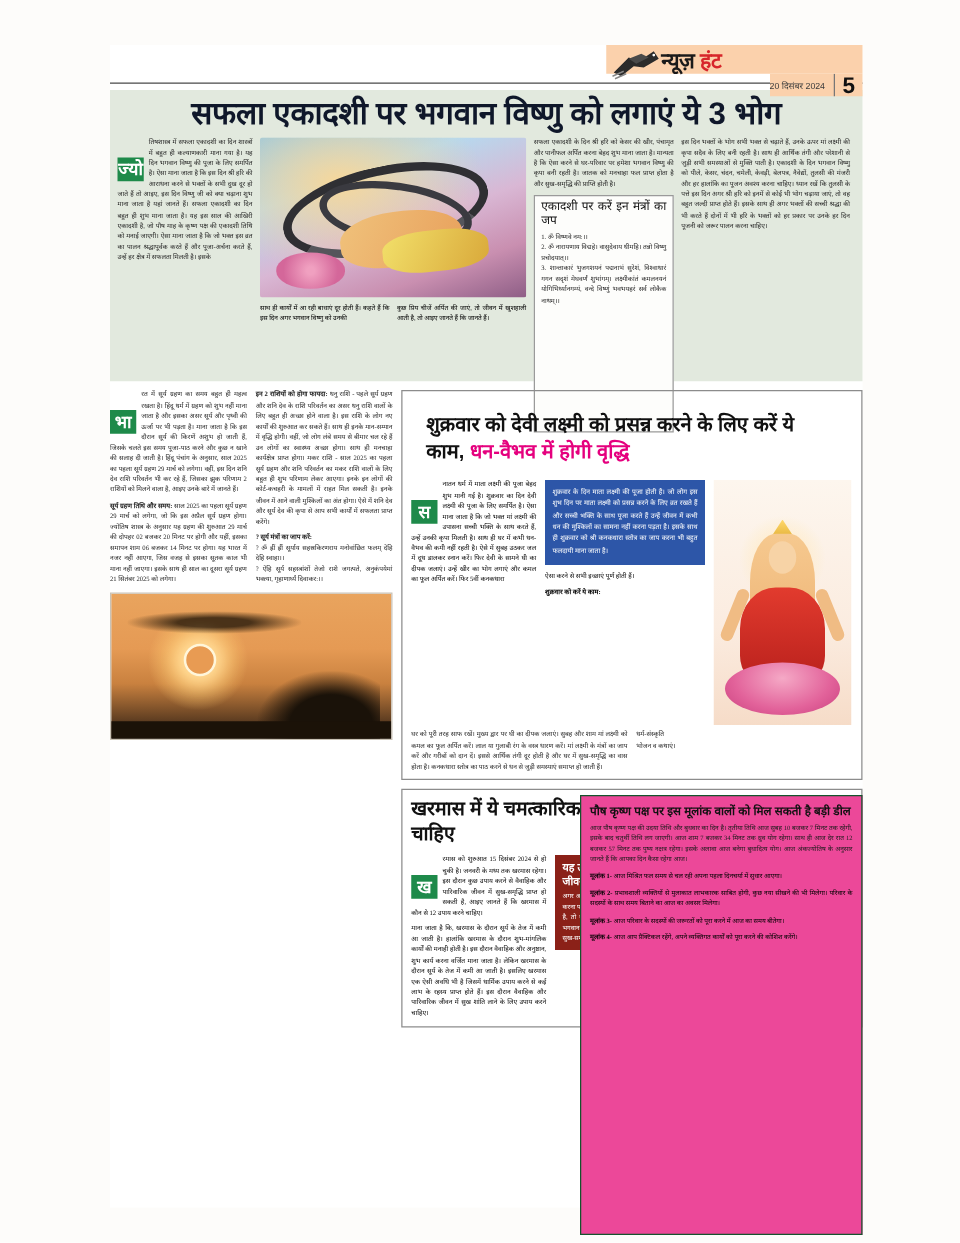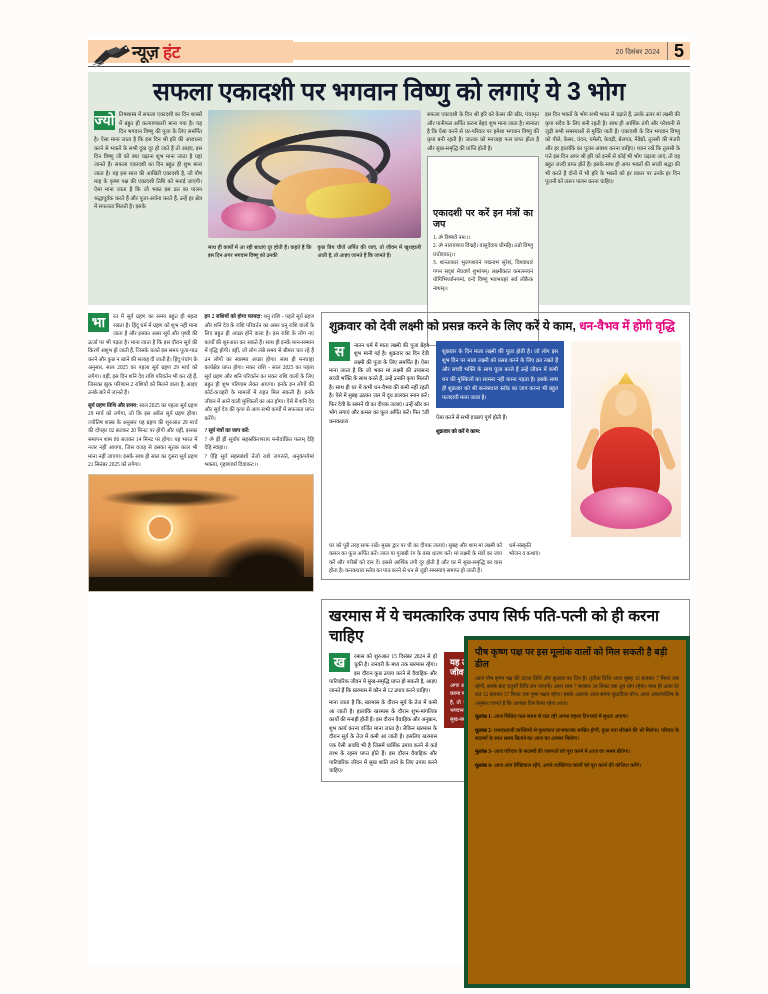--- a/index.html
+++ b/index.html
@@ -15,21 +15,21 @@
   }
   .sheet{
     position:absolute;left:88px;top:36px;width:602px;height:930px;
     background:#ffffff;
   }
 
   
   .masthead{
     position:relative;height:30px;
     border-bottom:1px solid #4a4a4a;
-    display:flex;align-items:center;
+    display:flex;align-items:flex-end;flex-direction:column;
   }
   .mh-left{
     width:205px;background:#fbd1ac;position:relative;
     display:flex;align-items:center;
   }
   .logo-bird{
     position:absolute;left:4px;top:2px;width:42px;height:26px;
   }
   .logo-text{
     margin-left:44px;font-weight:bold;font-size:17px;letter-spacing:-0.3px;
@@ -62,21 +62,21 @@
   .lead-body{
     display:flex;gap:6px;margin-top:6px;background:#e2e9de;height:190px;
   }
   .col{font-size:5.3px;line-height:1.58;text-align:justify;color:#1c1c1c;}
   .lead-c1{width:108px;}
   .lead-c2{width:213px;display:flex;flex-direction:column;}
   .lead-c3{width:112px;}
   .lead-c4{width:135px;}
 
   .dropcap{
-    float:left;width:21px;height:19px;margin:1px 4px 0 0;background:#1e8a4a;
+    float:left;width:21px;height:19px;margin:16px 4px 0 0;background:#1e8a4a;
     color:#fff;font-weight:bold;font-size:14px;text-align:center;line-height:19px;
     font-family:"Liberation Sans",sans-serif;
   }
 
   .vishnu-img{
     width:100%;height:128px;border-radius:2px;position:relative;overflow:hidden;
     background:
       radial-gradient(ellipse at 30% 28%, #f7d79a 0%, rgba(247,215,154,0) 55%),
       linear-gradient(160deg,#8fc7e8 0%, #b6d9ee 28%, #d9b7d4 55%, #c98fb0 78%, #8e5e86 100%);
   }
@@ -107,23 +107,22 @@
     font-size:5.2px;line-height:1.55;text-align:justify;margin-top:5px;
     display:flex;gap:6px;
   }
   .cap>div{flex:1;}
 
   .mantra-box{
     border:1px solid #9a9a9a;background:#fdfdfb;padding:4px 5px;height:100%;
     box-sizing:border-box;
   }
   .mantra-title{
-    font-size:9.5px;font-weight:bold;line-height:1.15;color:#111;margin-bottom:3px;
-    font-family:"Liberation Sans",sans-serif;
-    margin-top:47px;
+    font-size:9.5px;font-weight:normal;line-height:1.15;color:#111;margin-bottom:3px;
+    font-family:"Liberation Sans",sans-serif;
   }
   .mantra-list{font-size:5.3px;line-height:1.6;color:#1c1c1c;}
 
   
   .band{display:flex;gap:7px;margin-top:7px;}
   .left-col{width:226px;}
   .right-col{width:369px;}
 
   .eclipse-head{
     position:relative;height:56px;overflow:hidden;background:#120d12;
@@ -170,21 +169,21 @@
     position:absolute;right:4%;bottom:0;width:44%;height:46%;
     background:radial-gradient(ellipse at 60% 80%, #1a1209 40%, rgba(26,18,9,0) 72%);
   }
   .ep-ground{position:absolute;left:0;bottom:0;width:100%;height:12%;background:#1b1208;}
   .ep-cloud{position:absolute;left:6%;top:12%;width:62%;height:16%;
     background:radial-gradient(ellipse,#4a3219 30%,rgba(74,50,25,0) 72%);}
 
   
   .lakshmi-box{border:1px solid #8c8c8c;padding:6px 7px 5px 7px;}
   .lakshmi-box h2{
-    margin:0;font-size:12px;line-height:1.28;font-weight:bold;color:#111;
+    margin:12px;font-size:16px;line-height:1.28;font-weight:bold;color:#111;
     font-family:"Liberation Sans",sans-serif;
   }
   .lakshmi-box h2 .pink{color:#e5007e;}
   .lk-body{display:flex;gap:7px;margin-top:6px;}
   .lk-c1{width:100px;font-size:5.3px;line-height:1.6;text-align:justify;}
   .lk-c2{width:128px;}
   .lk-c3{width:110px;font-size:5.3px;line-height:1.6;text-align:justify;}
   .hl-box{
     background:#2d56a8;color:#fff;font-size:5.4px;line-height:1.72;padding:6px 6px;
     text-align:justify;
@@ -220,21 +219,21 @@
   .kh-body{display:flex;gap:7px;margin-top:6px;}
   .kh-c1{width:108px;font-size:5.3px;line-height:1.6;text-align:justify;}
   .kh-c2{width:110px;}
   .kh-c3{width:118px;font-size:5.3px;line-height:1.6;text-align:justify;}
   .red-box{background:#8b2118;color:#fff;padding:5px 6px;}
   .red-box .rb-title{font-size:8.6px;font-weight:bold;line-height:1.22;margin-bottom:3px;
     font-family:"Liberation Sans",sans-serif;}
   .red-box .rb-text{font-size:5.2px;line-height:1.62;text-align:justify;}
 
   .moolank{
-    width:226px;background:#a16207;border:4px solid #14532d;box-sizing:border-box;padding:6px 7px;
+    width:226px;background:#ec4899;border:1px solid #14532d;box-sizing:border-box;padding:6px 7px;
   }
   .moolank h3{
     margin:0 0 4px 0;font-size:9.4px;font-weight:bold;line-height:1.25;color:#111;
     font-family:"Liberation Sans",sans-serif;
   }
   .moolank .mtext{font-size:5.2px;line-height:1.62;text-align:justify;color:#1c1c1c;}
   .moolank .mitem{margin-top:5px;font-size:5.2px;line-height:1.62;text-align:justify;}
   .moolank .mitem b{font-weight:bold;}
 </style>
 </head>

